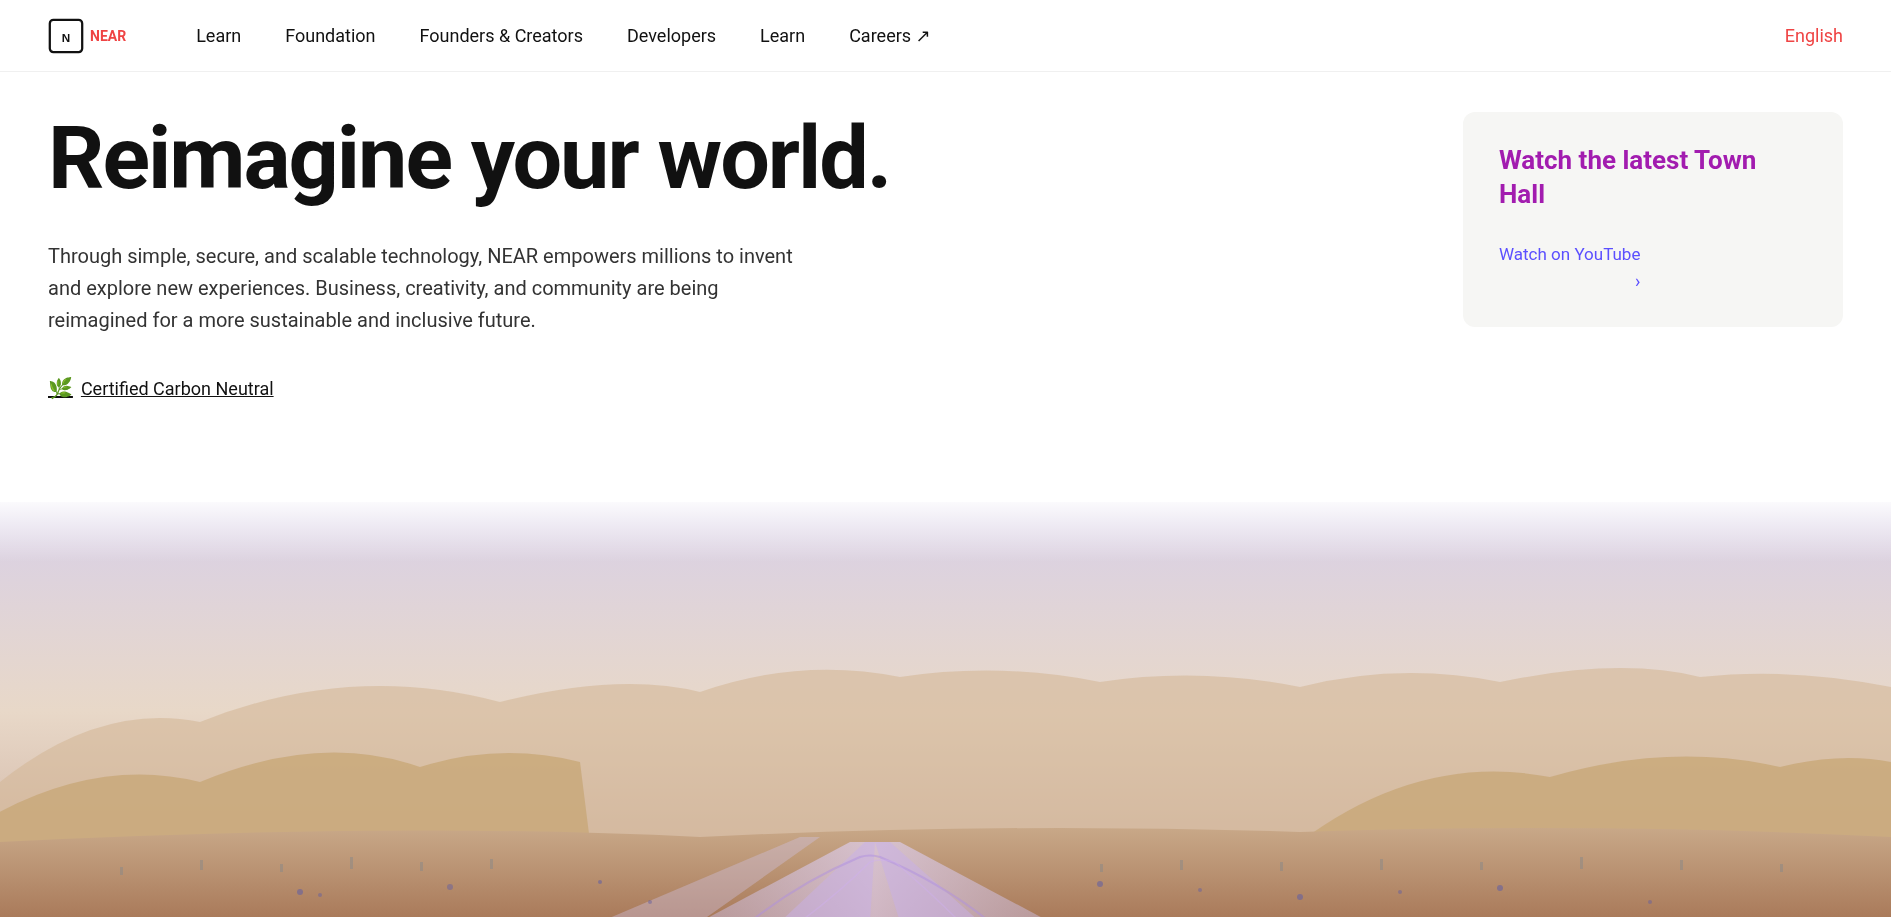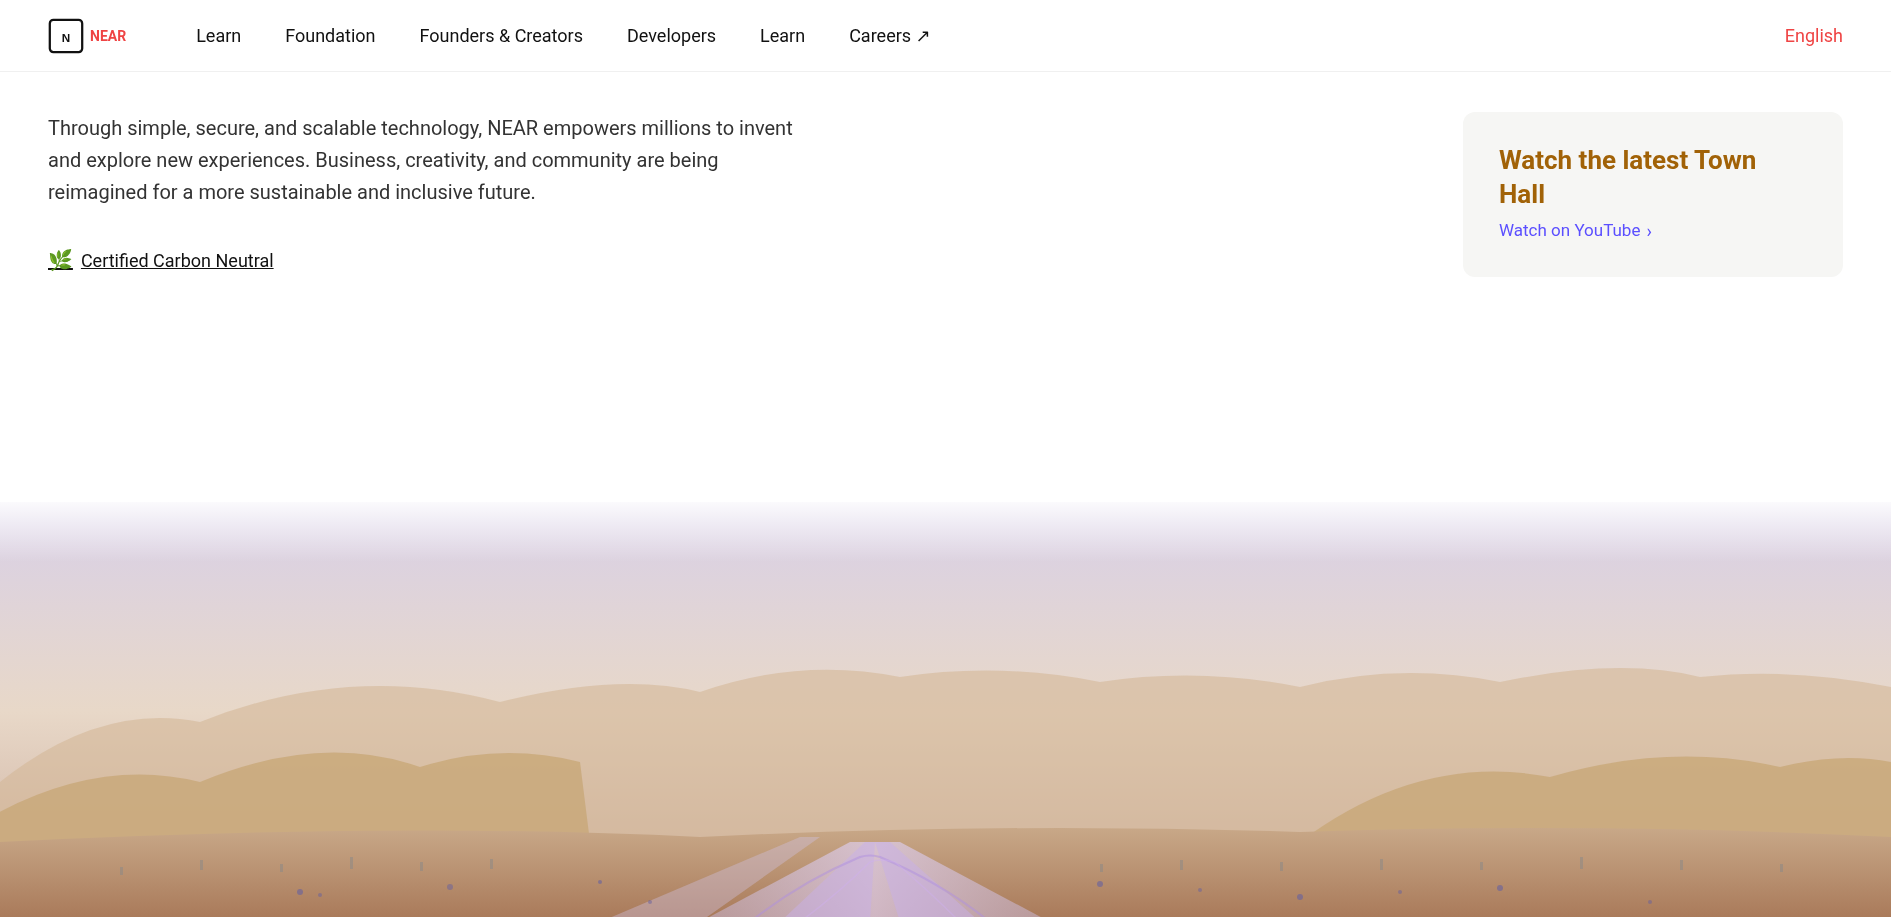--- a/index.html
+++ b/index.html
@@ -125,41 +125,42 @@
     .town-hall-card {
       background: #f6f6f4;
       border-radius: 12px;
       padding: 32px 36px 36px 36px;
       position: relative;
     }
 
     .card-title {
       font-size: 26px;
       font-weight: 700;
-      color: #a16207;
-      margin-bottom: 8px;
+      color: #a21caf;
+      margin-bottom: 32px;
       line-height: 1.3;
     }
 
     .card-description {
       font-size: 16px;
       color: #555;
       line-height: 1.6;
       margin-bottom: 28px;
     }
 
     .watch-link {
       display: inline-flex;
-      align-items: center;
+      align-items: flex-end;
       gap: 6px;
       font-size: 17px;
       color: #5b4fff;
       text-decoration: none;
       cursor: pointer;
       font-weight: 400;
+      flex-direction: column;
     }
 
     .watch-link .arrow {
       font-size: 18px;
     }
 
     
     .hero-image {
       width: 100%;
       height: 420px;
@@ -211,20 +212,21 @@
     <a class="nav-link">Developers</a>
     <a class="nav-link">Learn</a>
     <a class="nav-link careers">Careers ↗</a>
   </div>
 
   <span class="nav-lang">English</span>
 </nav>
 
 <div class="main-content">
   <div class="left-section">
+    <h1 class="hero-title">Reimagine your world.</h1>
     <p class="hero-description">Through simple, secure, and scalable technology, NEAR empowers millions to invent and explore new experiences. Business, creativity, and community are being reimagined for a more sustainable and inclusive future.</p>
     <a class="carbon-neutral-link">
       <span class="leaf-icon">🌿</span>
       <span>Certified Carbon Neutral</span>
     </a>
   </div>
 
   <div class="right-section">
     <div class="town-hall-card">
       <h2 class="card-title">Watch the latest Town Hall</h2>

